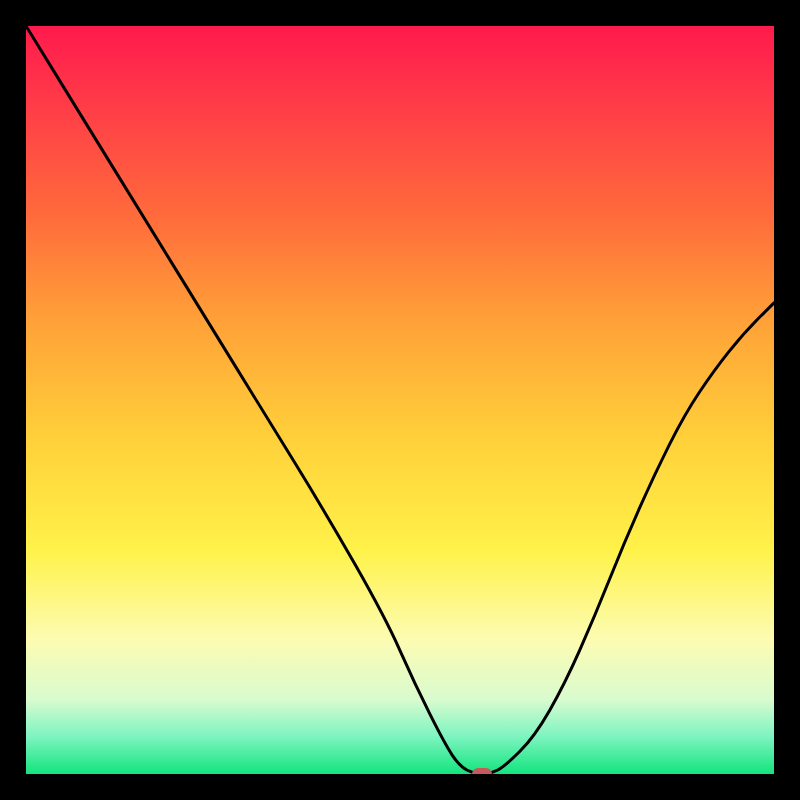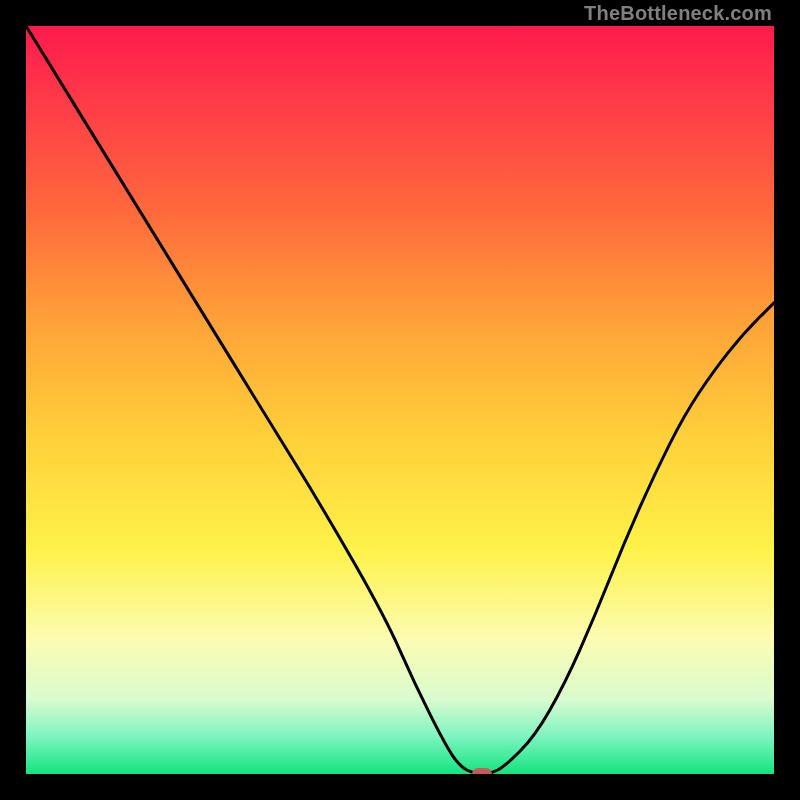--- a/index.html
+++ b/index.html
@@ -67,21 +67,20 @@
     font-weight: 600;
     color: #808080;
     letter-spacing: 0.2px;
     user-select: none;
   }
 </style>
 </head>
 <body>
 
 <div class="frame">
-  <div class="watermark">TheBottleneck.com</div>
 
   <div class="plot-area">
     <div class="gradient-bg"></div>
 
     <svg class="curve" viewBox="0 0 748 748" preserveAspectRatio="none">
       <path id="curve-path" fill="none" stroke="#000" stroke-width="3" stroke-linecap="round" stroke-linejoin="round" d="M 0 0 Q 0 0 29.92 48.620000000000005 Q 59.84 97.24000000000001 89.76 145.86 Q 119.68 194.48000000000002 149.6 243.10000000000002 Q 179.51999999999998 291.72 209.44 340.34000000000003 Q 239.36 388.96000000000004 269.28 437.58000000000004 Q 299.2 486.2 329.12 538.5600000000001 Q 359.03999999999996 590.9200000000001 374 624.58 Q 388.96000000000004 658.24 403.9200000000001 688.1600000000001 Q 418.88000000000005 718.08 426.36 729.3 Q 433.84 740.52 441.32 744.26 Q 448.8 748 456.28 748 Q 463.76 748 471.24 744.26 Q 478.72 740.52 493.68000000000006 725.56 Q 508.64000000000004 710.6 523.6 684.4200000000001 Q 538.56 658.24 553.52 624.58 Q 568.48 590.9200000000001 583.44 553.52 Q 598.4 516.12 613.3599999999999 482.46000000000004 Q 628.3199999999999 448.8 643.28 418.88 Q 658.24 388.96000000000004 673.2 366.52 Q 688.1600000000001 344.08 703.12 325.38 Q 718.0799999999999 306.68 733.04 291.72 T 748 276.76"></path>
     </svg>
 
     <div id="marker" class="marker" style="left: 456.28px; top: 748px;"></div>
   </div>

